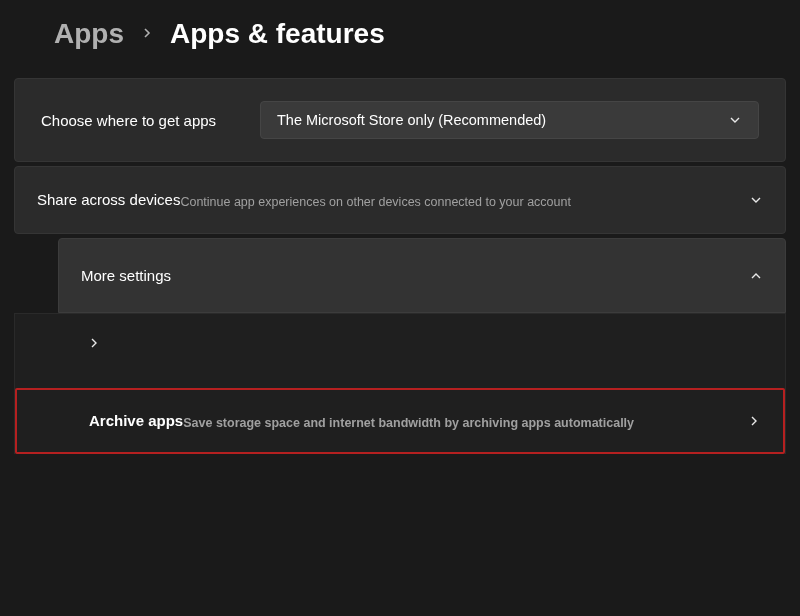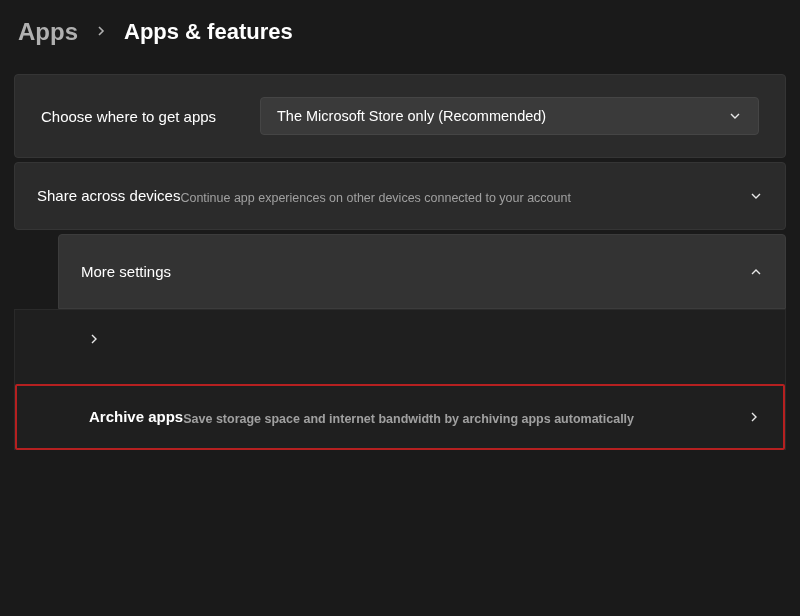--- a/index.html
+++ b/index.html
@@ -18,31 +18,32 @@
     }
     .breadcrumb {
       display: flex;
       align-items: center;
       gap: 18px;
       margin-bottom: 28px;
       padding-left: 4px;
     }
     .breadcrumb-parent {
       color: #b0b0b0;
-      font-size: 24px;
+      font-size: 28px;
       font-weight: 600;
       cursor: pointer;
+      margin-left: 36px;
     }
     .breadcrumb-sep {
       color: #b0b0b0;
       font-size: 18px;
     }
     .breadcrumb-current {
       color: #ffffff;
-      font-size: 22px;
+      font-size: 28px;
       font-weight: 600;
     }
     .card {
       background: #2b2b2b;
       border: 1px solid #353535;
       border-radius: 4px;
       margin-bottom: 4px;
       padding: 22px 26px;
       display: flex;
       align-items: center;

